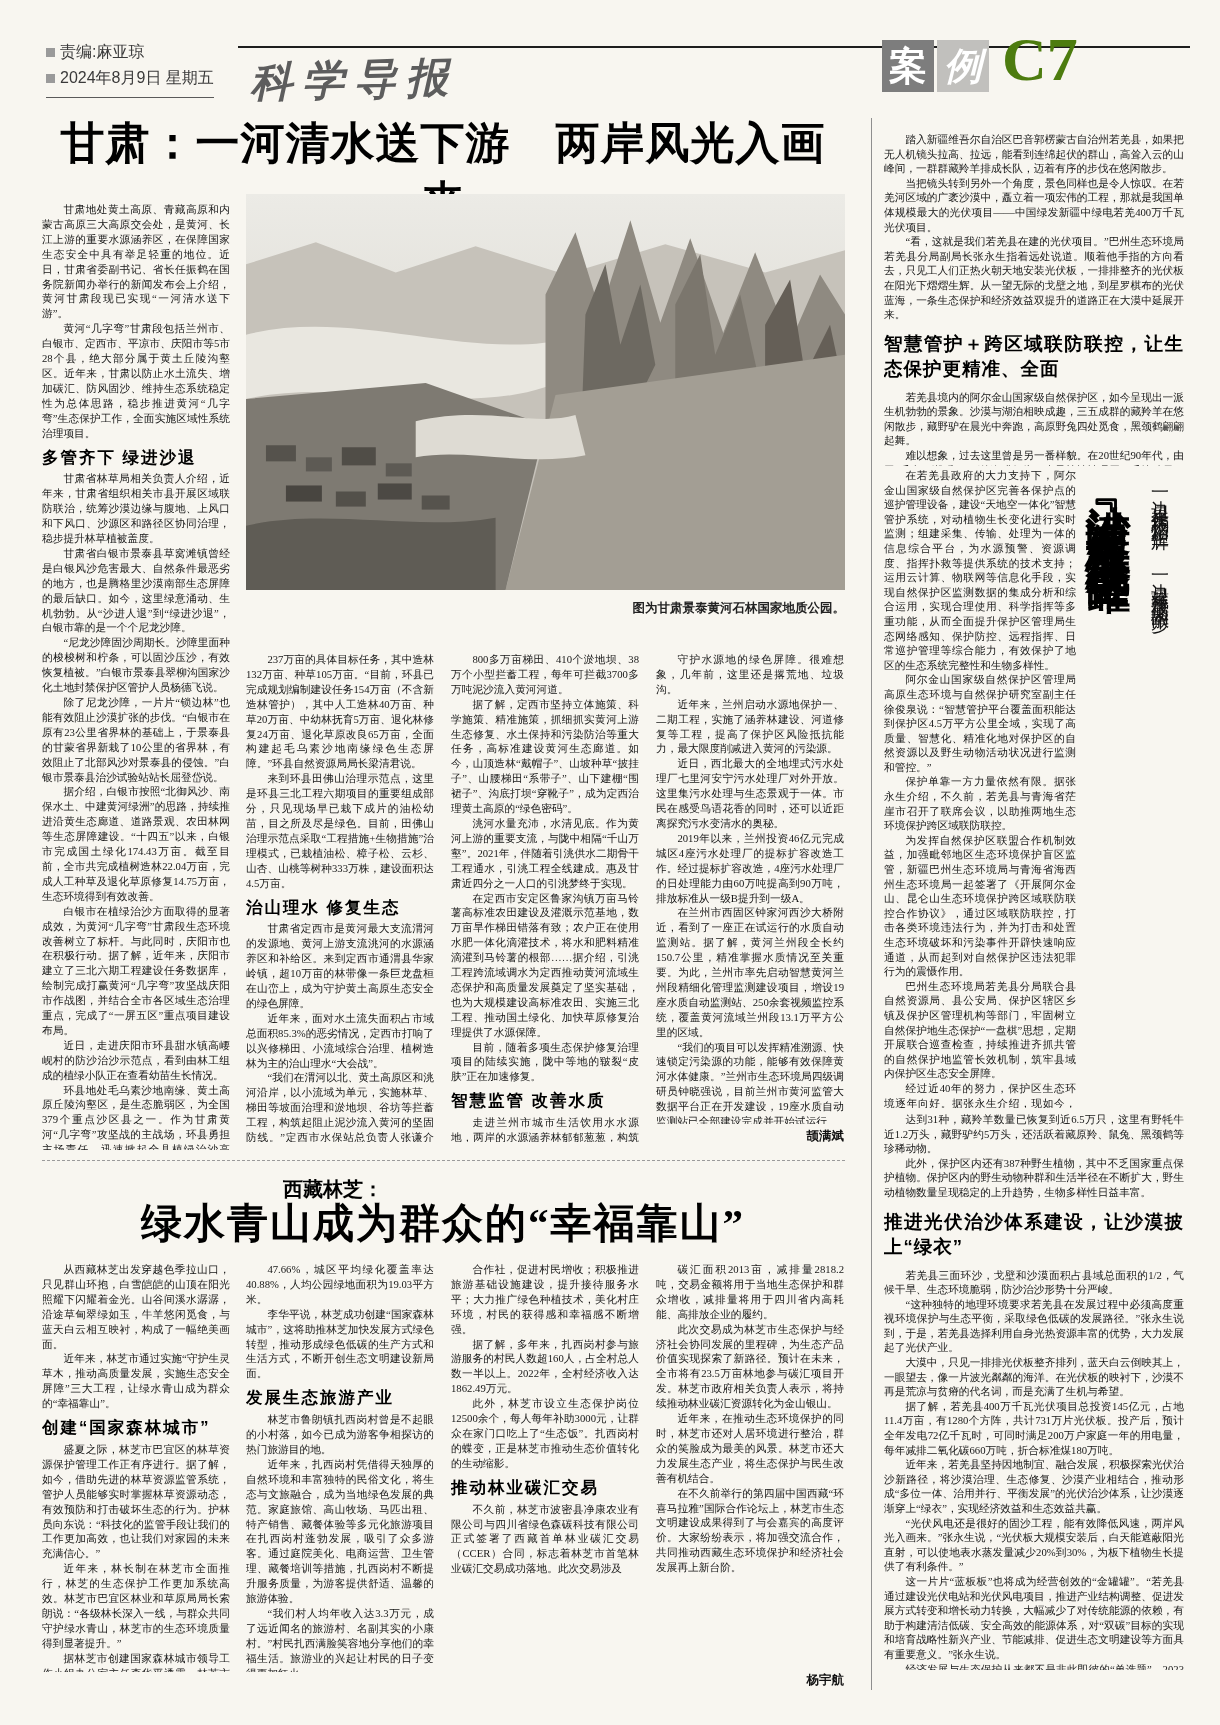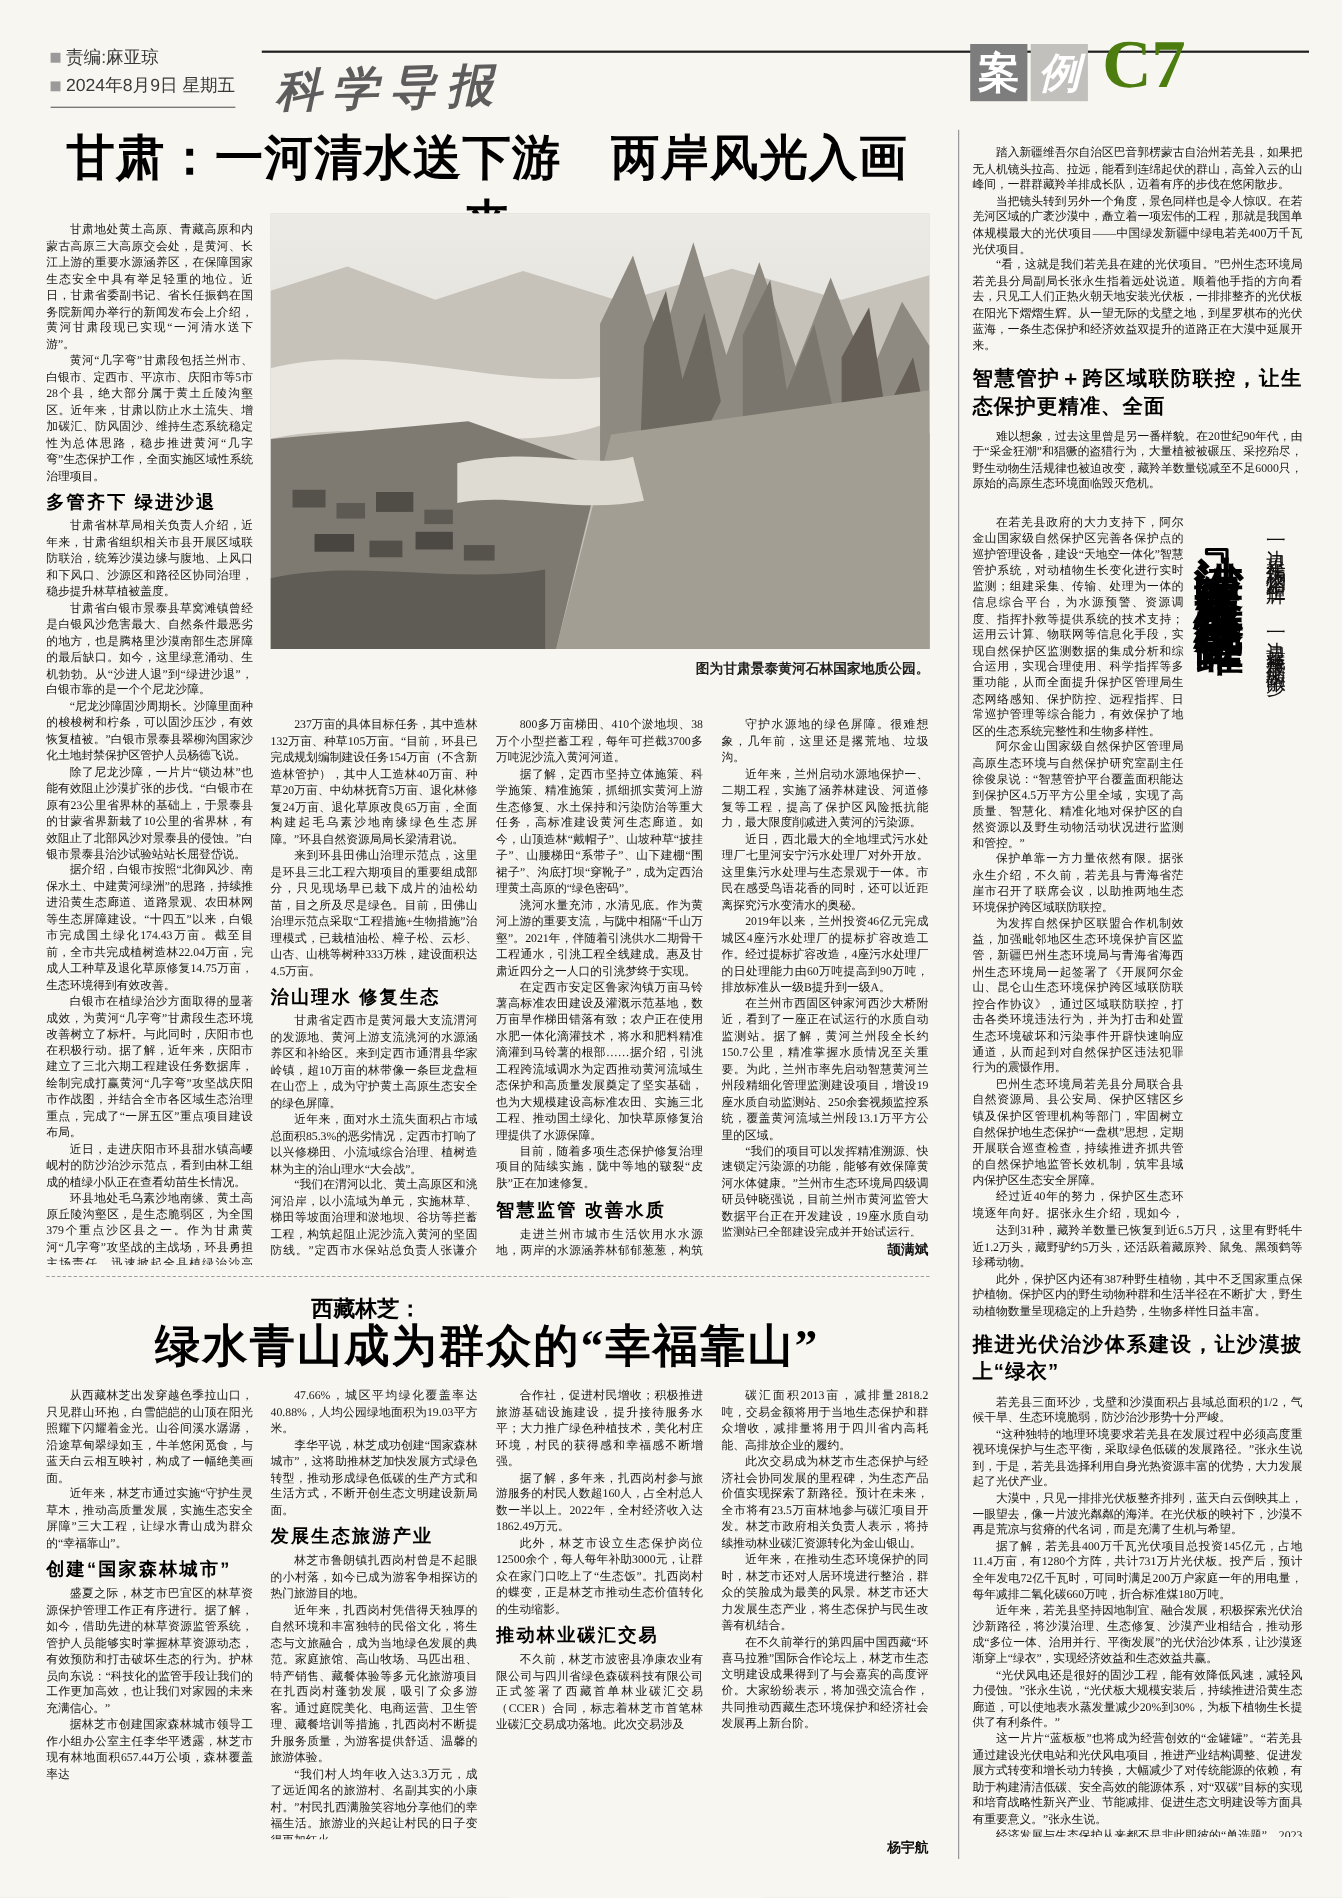--- a/index.html
+++ b/index.html
@@ -150,20 +150,21 @@
   <div class="dash-sep"></div>
 
   <div class="b-kicker">西藏林芝：</div>
   <div class="b-headline">绿水青山成为群众的“幸福靠山”</div>
 
   <div class="col" style="left:42px;top:1262px;height:410px;">
       <p>从西藏林芝出发穿越色季拉山口，只见群山环抱，白雪皑皑的山顶在阳光照耀下闪耀着金光。山谷间溪水潺潺，沿途草甸翠绿如玉，牛羊悠闲觅食，与蓝天白云相互映衬，构成了一幅绝美画面。</p>
       <p>近年来，林芝市通过实施“守护生灵草木，推动高质量发展，实施生态安全屏障”三大工程，让绿水青山成为群众的“幸福靠山”。</p>
       <h3>创建“国家森林城市”</h3>
       <p>盛夏之际，林芝市巴宜区的林草资源保护管理工作正有序进行。据了解，如今，借助先进的林草资源监管系统，管护人员能够实时掌握林草资源动态，有效预防和打击破坏生态的行为。护林员向东说：“科技化的监管手段让我们的工作更加高效，也让我们对家园的未来充满信心。”</p>
+      <p>近年来，林长制在林芝市全面推行，林芝的生态保护工作更加系统高效。林芝市巴宜区林业和草原局局长索朗说：“各级林长深入一线，与群众共同守护绿水青山，林芝市的生态环境质量得到显著提升。”</p>
       <p>据林芝市创建国家森林城市领导工作小组办公室主任李华平透露，林芝市现有林地面积657.44万公顷，森林覆盖率达</p>
     </div>
   <div class="col" style="left:246px;top:1262px;height:410px;">
       <p>47.66%，城区平均绿化覆盖率达40.88%，人均公园绿地面积为19.03平方米。</p>
       <p>李华平说，林芝成功创建“国家森林城市”，这将助推林芝加快发展方式绿色转型，推动形成绿色低碳的生产方式和生活方式，不断开创生态文明建设新局面。</p>
       <h3>发展生态旅游产业</h3>
       <p>林芝市鲁朗镇扎西岗村曾是不起眼的小村落，如今已成为游客争相探访的热门旅游目的地。</p>
       <p>近年来，扎西岗村凭借得天独厚的自然环境和丰富独特的民俗文化，将生态与文旅融合，成为当地绿色发展的典范。家庭旅馆、高山牧场、马匹出租、特产销售、藏餐体验等多元化旅游项目在扎西岗村蓬勃发展，吸引了众多游客。通过庭院美化、电商运营、卫生管理、藏餐培训等措施，扎西岗村不断提升服务质量，为游客提供舒适、温馨的旅游体验。</p>
       <p>“我们村人均年收入达3.3万元，成了远近闻名的旅游村、名副其实的小康村。”村民扎西满脸笑容地分享他们的幸福生活。旅游业的兴起让村民的日子变得更加红火。</p>
     </div>
@@ -182,20 +183,21 @@
     </div>
   <div class="byline" style="left:656px;top:1672px;width:188px;">杨宇航</div>
 
   <div class="v-rule"></div>
 
   <div class="rcol" style="left:884px;top:132px;width:300px;height:334px;">
       <p>踏入新疆维吾尔自治区巴音郭楞蒙古自治州若羌县，如果把无人机镜头拉高、拉远，能看到连绵起伏的群山，高耸入云的山峰间，一群群藏羚羊排成长队，迈着有序的步伐在悠闲散步。</p>
       <p>当把镜头转到另外一个角度，景色同样也是令人惊叹。在若羌河区域的广袤沙漠中，矗立着一项宏伟的工程，那就是我国单体规模最大的光伏项目——中国绿发新疆中绿电若羌400万千瓦光伏项目。</p>
       <p>“看，这就是我们若羌县在建的光伏项目。”巴州生态环境局若羌县分局副局长张永生指着远处说道。顺着他手指的方向看去，只见工人们正热火朝天地安装光伏板，一排排整齐的光伏板在阳光下熠熠生辉。从一望无际的戈壁之地，到星罗棋布的光伏蓝海，一条生态保护和经济效益双提升的道路正在大漠中延展开来。</p>
       <h3>智慧管护＋跨区域联防联控，让生态保护更精准、全面</h3>
+      <p>若羌县境内的阿尔金山国家级自然保护区，如今呈现出一派生机勃勃的景象。沙漠与湖泊相映成趣，三五成群的藏羚羊在悠闲散步，藏野驴在晨光中奔跑，高原野兔四处觅食，黑颈鹤翩翩起舞。</p>
       <p>难以想象，过去这里曾是另一番样貌。在20世纪90年代，由于“采金狂潮”和猖獗的盗猎行为，大量植被被碾压、采挖殆尽，野生动物生活规律也被迫改变，藏羚羊数量锐减至不足6000只，原始的高原生态环境面临毁灭危机。</p>
     </div>
   <div class="rcol" style="left:884px;top:468px;width:192px;height:640px;">
       <p>在若羌县政府的大力支持下，阿尔金山国家级自然保护区完善各保护点的巡护管理设备，建设“天地空一体化”智慧管护系统，对动植物生长变化进行实时监测；组建采集、传输、处理为一体的信息综合平台，为水源预警、资源调度、指挥扑救等提供系统的技术支持；运用云计算、物联网等信息化手段，实现自然保护区监测数据的集成分析和综合运用，实现合理使用、科学指挥等多重功能，从而全面提升保护区管理局生态网络感知、保护防控、远程指挥、日常巡护管理等综合能力，有效保护了地区的生态系统完整性和生物多样性。</p>
       <p>阿尔金山国家级自然保护区管理局高原生态环境与自然保护研究室副主任徐俊泉说：“智慧管护平台覆盖面积能达到保护区4.5万平方公里全域，实现了高质量、智慧化、精准化地对保护区的自然资源以及野生动物活动状况进行监测和管控。”</p>
       <p>保护单靠一方力量依然有限。据张永生介绍，不久前，若羌县与青海省茫崖市召开了联席会议，以助推两地生态环境保护跨区域联防联控。</p>
       <p>为发挥自然保护区联盟合作机制效益，加强毗邻地区生态环境保护盲区监管，新疆巴州生态环境局与青海省海西州生态环境局一起签署了《开展阿尔金山、昆仑山生态环境保护跨区域联防联控合作协议》，通过区域联防联控，打击各类环境违法行为，并为打击和处置生态环境破坏和污染事件开辟快速响应通道，从而起到对自然保护区违法犯罪行为的震慑作用。</p>
       <p>巴州生态环境局若羌县分局联合县自然资源局、县公安局、保护区辖区乡镇及保护区管理机构等部门，牢固树立自然保护地生态保护“一盘棋”思想，定期开展联合巡查检查，持续推进齐抓共管的自然保护地监管长效机制，筑牢县域内保护区生态安全屏障。</p>
       <p>经过近40年的努力，保护区生态环境逐年向好。据张永生介绍，现如今，保护区内国家一级保护动物达到17种、国家二级保护动物</p>
     </div>
@@ -208,19 +210,19 @@
 
   <div class="rcol" style="left:884px;top:1112px;width:300px;height:558px;">
       <p>达到31种，藏羚羊数量已恢复到近6.5万只，这里有野牦牛近1.2万头，藏野驴约5万头，还活跃着藏原羚、鼠兔、黑颈鹤等珍稀动物。</p>
       <p>此外，保护区内还有387种野生植物，其中不乏国家重点保护植物。保护区内的野生动物种群和生活半径在不断扩大，野生动植物数量呈现稳定的上升趋势，生物多样性日益丰富。</p>
       <h3>推进光伏治沙体系建设，让沙漠披上“绿衣”</h3>
       <p>若羌县三面环沙，戈壁和沙漠面积占县域总面积的1/2，气候干旱、生态环境脆弱，防沙治沙形势十分严峻。</p>
       <p>“这种独特的地理环境要求若羌县在发展过程中必须高度重视环境保护与生态平衡，采取绿色低碳的发展路径。”张永生说到，于是，若羌县选择利用自身光热资源丰富的优势，大力发展起了光伏产业。</p>
       <p>大漠中，只见一排排光伏板整齐排列，蓝天白云倒映其上，一眼望去，像一片波光粼粼的海洋。在光伏板的映衬下，沙漠不再是荒凉与贫瘠的代名词，而是充满了生机与希望。</p>
       <p>据了解，若羌县400万千瓦光伏项目总投资145亿元，占地11.4万亩，有1280个方阵，共计731万片光伏板。投产后，预计全年发电72亿千瓦时，可同时满足200万户家庭一年的用电量，每年减排二氧化碳660万吨，折合标准煤180万吨。</p>
       <p>近年来，若羌县坚持因地制宜、融合发展，积极探索光伏治沙新路径，将沙漠治理、生态修复、沙漠产业相结合，推动形成“多位一体、治用并行、平衡发展”的光伏治沙体系，让沙漠逐渐穿上“绿衣”，实现经济效益和生态效益共赢。</p>
-      <p>“光伏风电还是很好的固沙工程，能有效降低风速，减轻风力侵蚀。”张永生说，“光伏板大规模安装后，持续推进沿黄生态廊道，可以使地表水蒸发量减少20%到30%，为板下植物生长提供了有利条件。”</p>
+      <p>“光伏风电还是很好的固沙工程，能有效降低风速，两岸风光入画来。”张永生说，“光伏板大规模安装后，白天能遮蔽阳光直射，可以使地表水蒸发量减少20%到30%，为板下植物生长提供了有利条件。”</p>
       <p>这一片片“蓝板板”也将成为经营创效的“金罐罐”。“若羌县通过建设光伏电站和光伏风电项目，推进产业结构调整、促进发展方式转变和增长动力转换，大幅减少了对传统能源的依赖，有助于构建清洁低碳、安全高效的能源体系，对“双碳”目标的实现和培育战略性新兴产业、节能减排、促进生态文明建设等方面具有重要意义。”张永生说。</p>
       <p>经济发展与生态保护从来都不是非此即彼的“单选题”。2023年以来，新疆大力实施“八大产业集群”建设，新能源是其中重要一环。在此背景下，以“若羌新城”建设为引领，若羌正全力推进“绿色矿山、新材料、盐化工、新能源和装备制造”五大产业集群发展，全力打造千亿产值新材料产业园和千万千瓦级新能源基地建设。</p>
     </div>
   <div class="byline" style="left:884px;top:1742px;width:298px;margin-top:16px;">秦淼</div>
 
 </div>
 
 </body></html>

